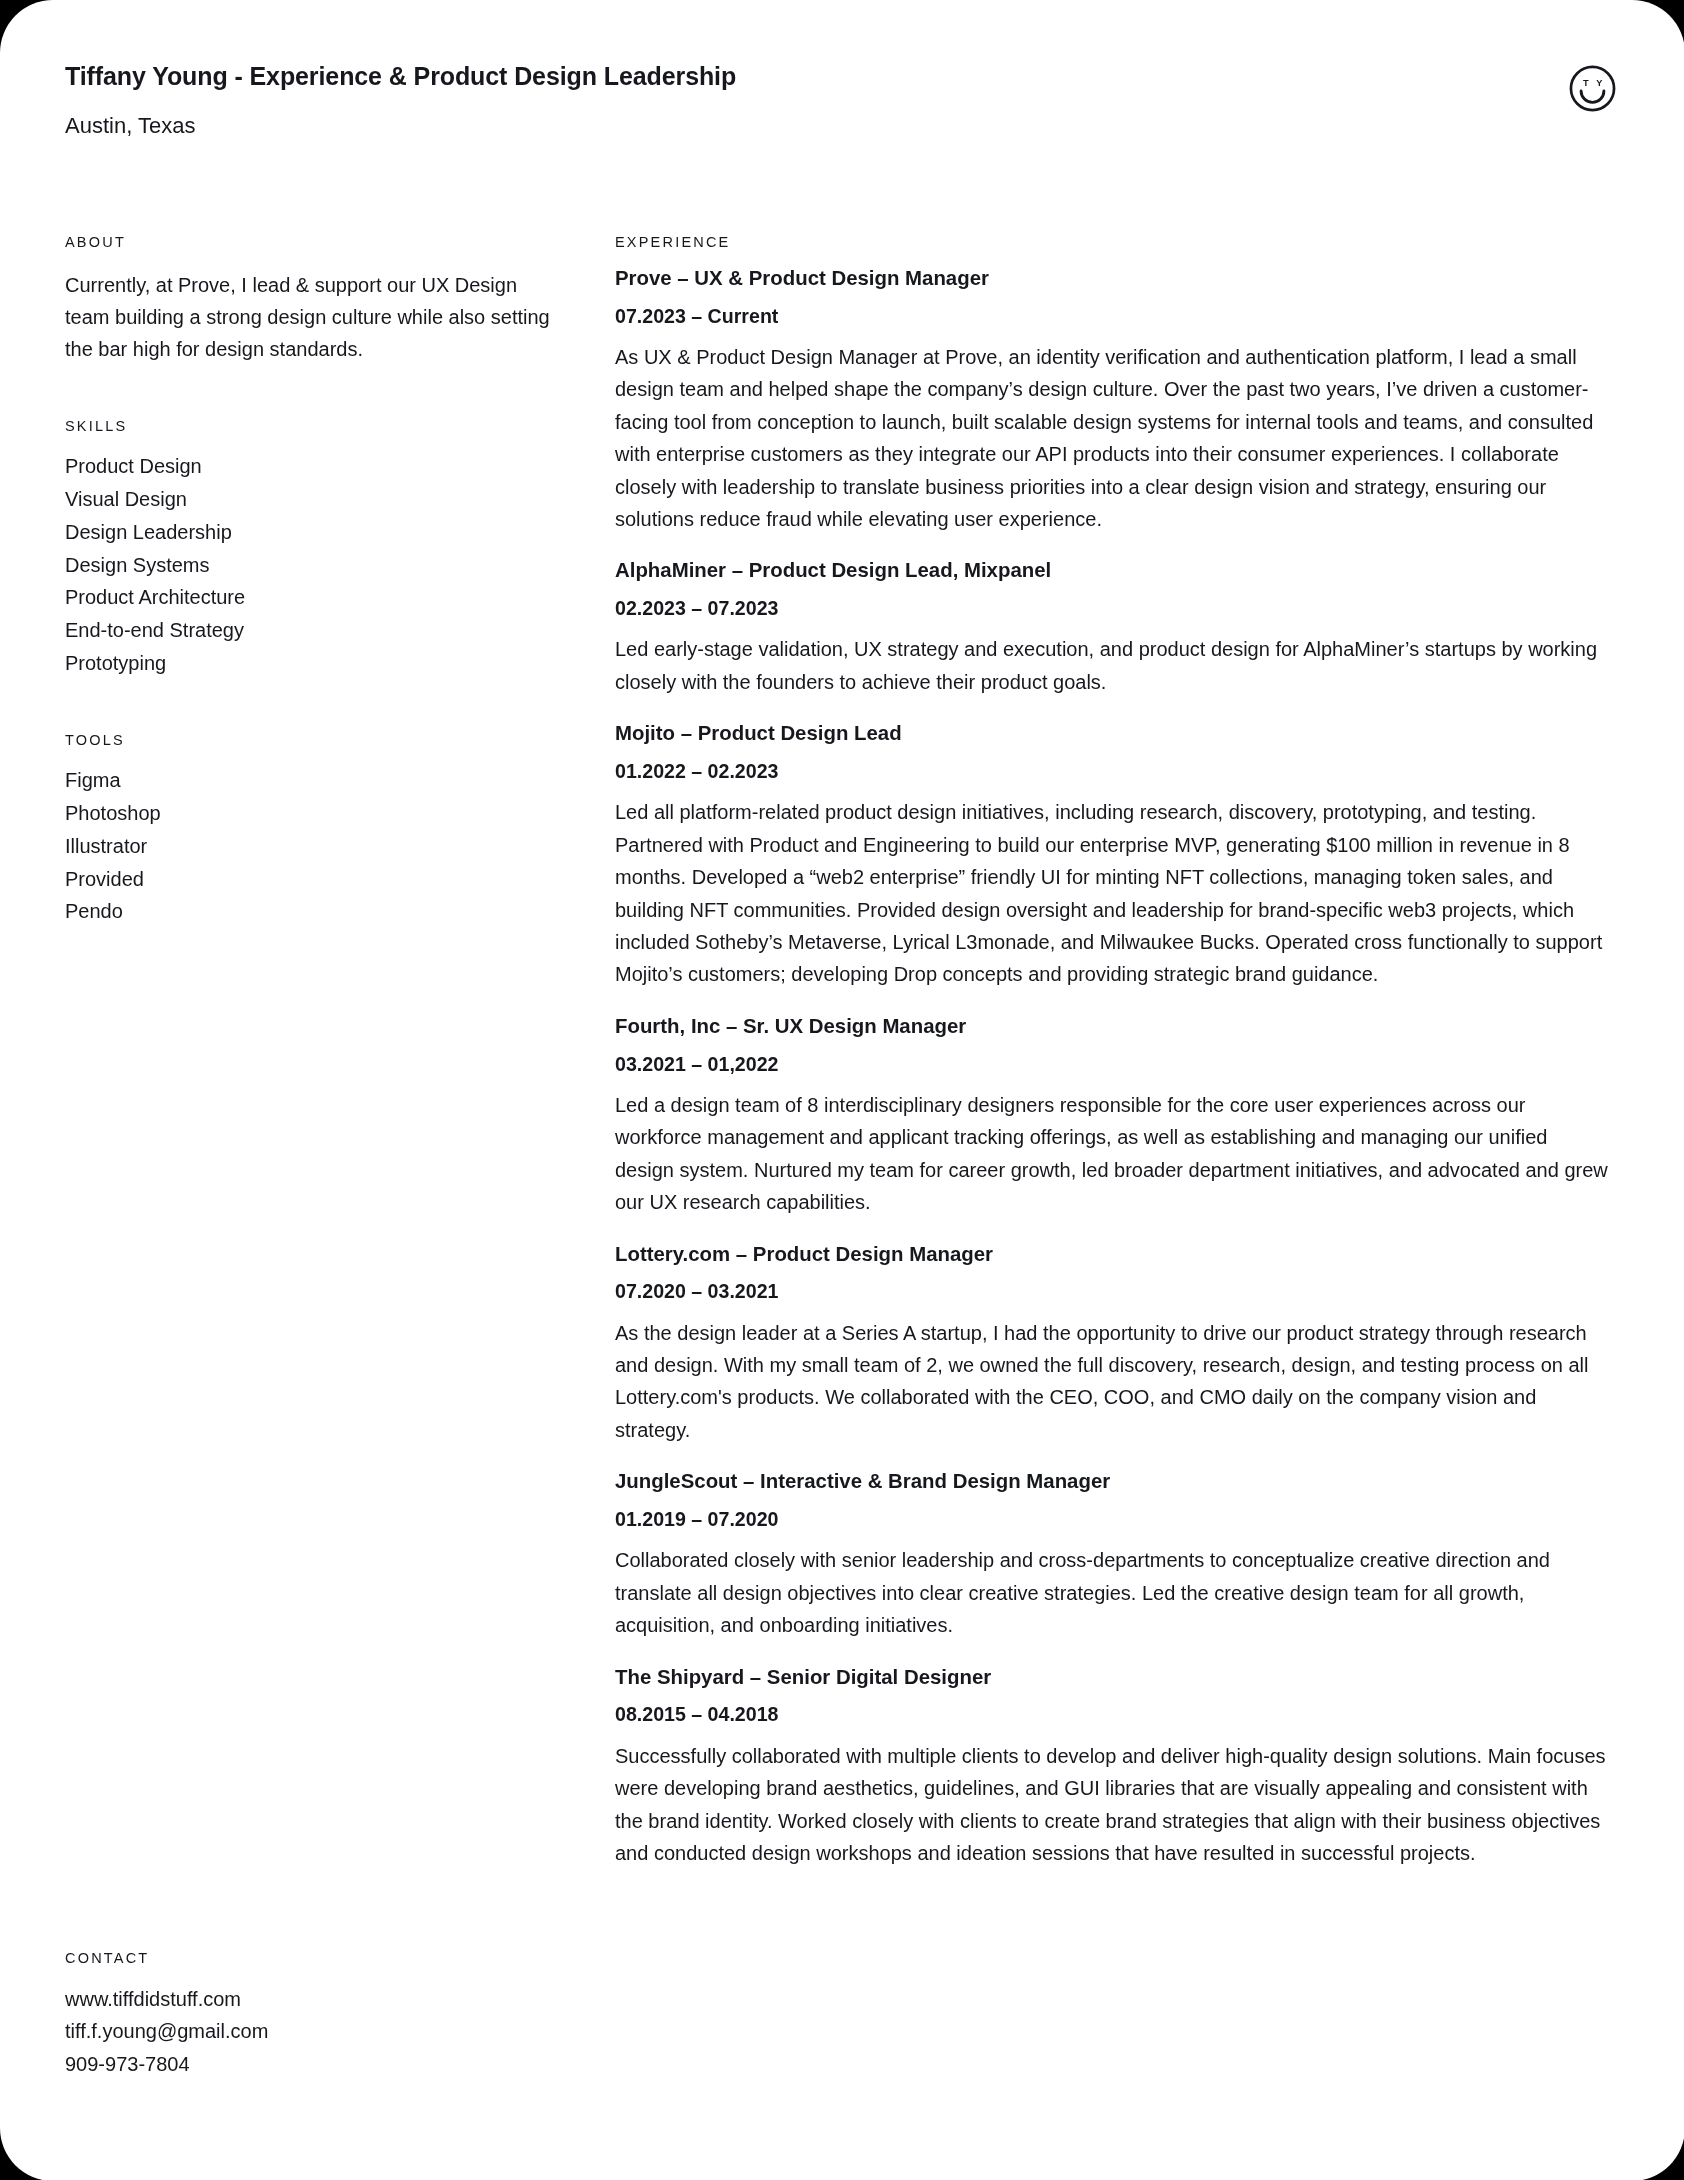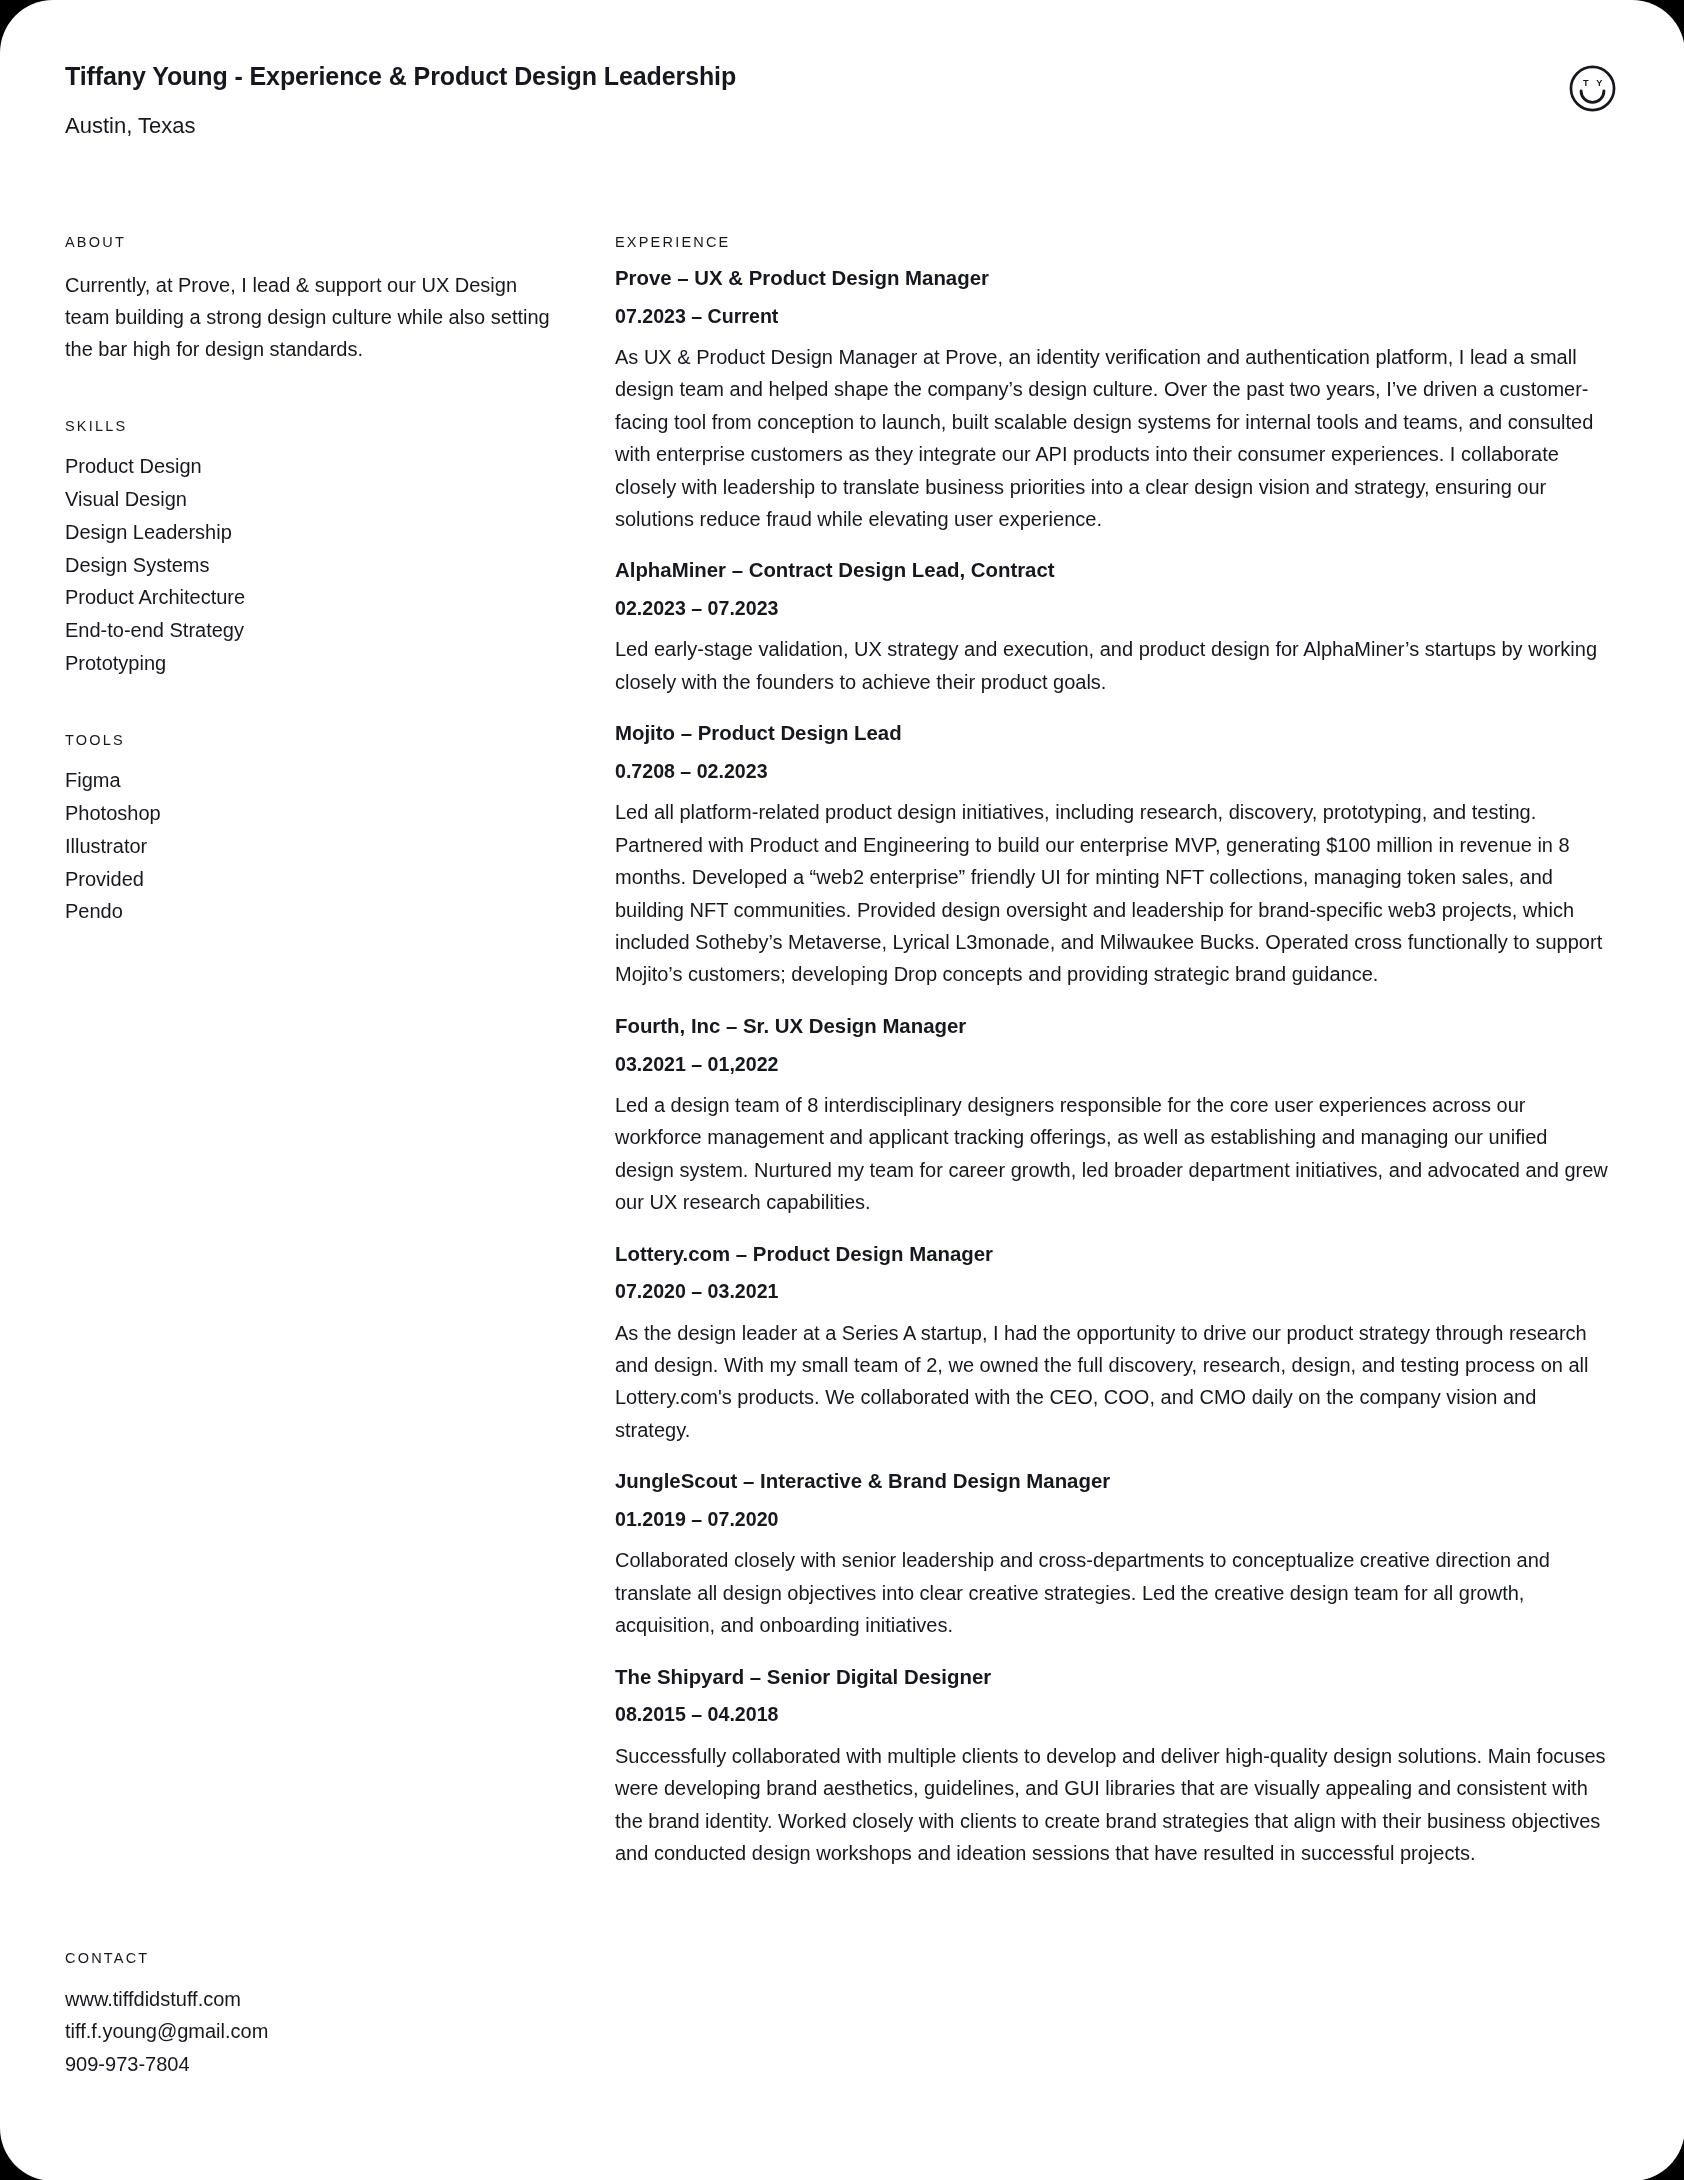--- a/index.html
+++ b/index.html
@@ -218,28 +218,28 @@
 
       <div class="exp-list">
 
         <div class="exp-item">
           <div class="exp-role">Prove – UX &amp; Product Design Manager</div>
           <div class="exp-dates">07.2023 – Current</div>
           <p class="exp-desc">As UX &amp; Product Design Manager at Prove, an identity verification and authentication platform, I lead a small design team and helped shape the company’s design culture. Over the past two years, I’ve driven a customer-facing tool from conception to launch, built scalable design systems for internal tools and teams, and consulted with enterprise customers as they integrate our API products into their consumer experiences. I collaborate closely with leadership to translate business priorities into a clear design vision and strategy, ensuring our solutions reduce fraud while elevating user experience.</p>
         </div>
 
         <div class="exp-item">
-          <div class="exp-role">AlphaMiner – Contract Design Lead, Contract</div>
+          <div class="exp-role">AlphaMiner – Product Design Lead, Mixpanel</div>
           <div class="exp-dates">02.2023 – 07.2023</div>
           <p class="exp-desc">Led early-stage validation, UX strategy and execution, and product design for AlphaMiner’s startups by working closely with the founders to achieve their product goals.</p>
         </div>
 
         <div class="exp-item">
           <div class="exp-role">Mojito – Product Design Lead</div>
-          <div class="exp-dates">0.7208 – 02.2023</div>
+          <div class="exp-dates">01.2022 – 02.2023</div>
           <p class="exp-desc">Led all platform-related product design initiatives, including research, discovery, prototyping, and testing. Partnered with Product and Engineering to build our enterprise MVP, generating $100 million in revenue in 8 months. Developed a “web2 enterprise” friendly UI for minting NFT collections, managing token sales, and building NFT communities. Provided design oversight and leadership for brand-specific web3 projects, which included Sotheby’s Metaverse, Lyrical L3monade, and Milwaukee Bucks. Operated cross functionally to support Mojito’s customers; developing Drop concepts and providing strategic brand guidance.</p>
         </div>
 
         <div class="exp-item">
           <div class="exp-role">Fourth, Inc – Sr. UX Design Manager</div>
           <div class="exp-dates">03.2021 – 01,2022</div>
           <p class="exp-desc">Led a design team of 8 interdisciplinary designers responsible for the core user experiences across our workforce management and applicant tracking offerings, as well as establishing and managing our unified design system. Nurtured my team for career growth, led broader department initiatives, and advocated and grew our UX research capabilities.</p>
         </div>
 
         <div class="exp-item">

